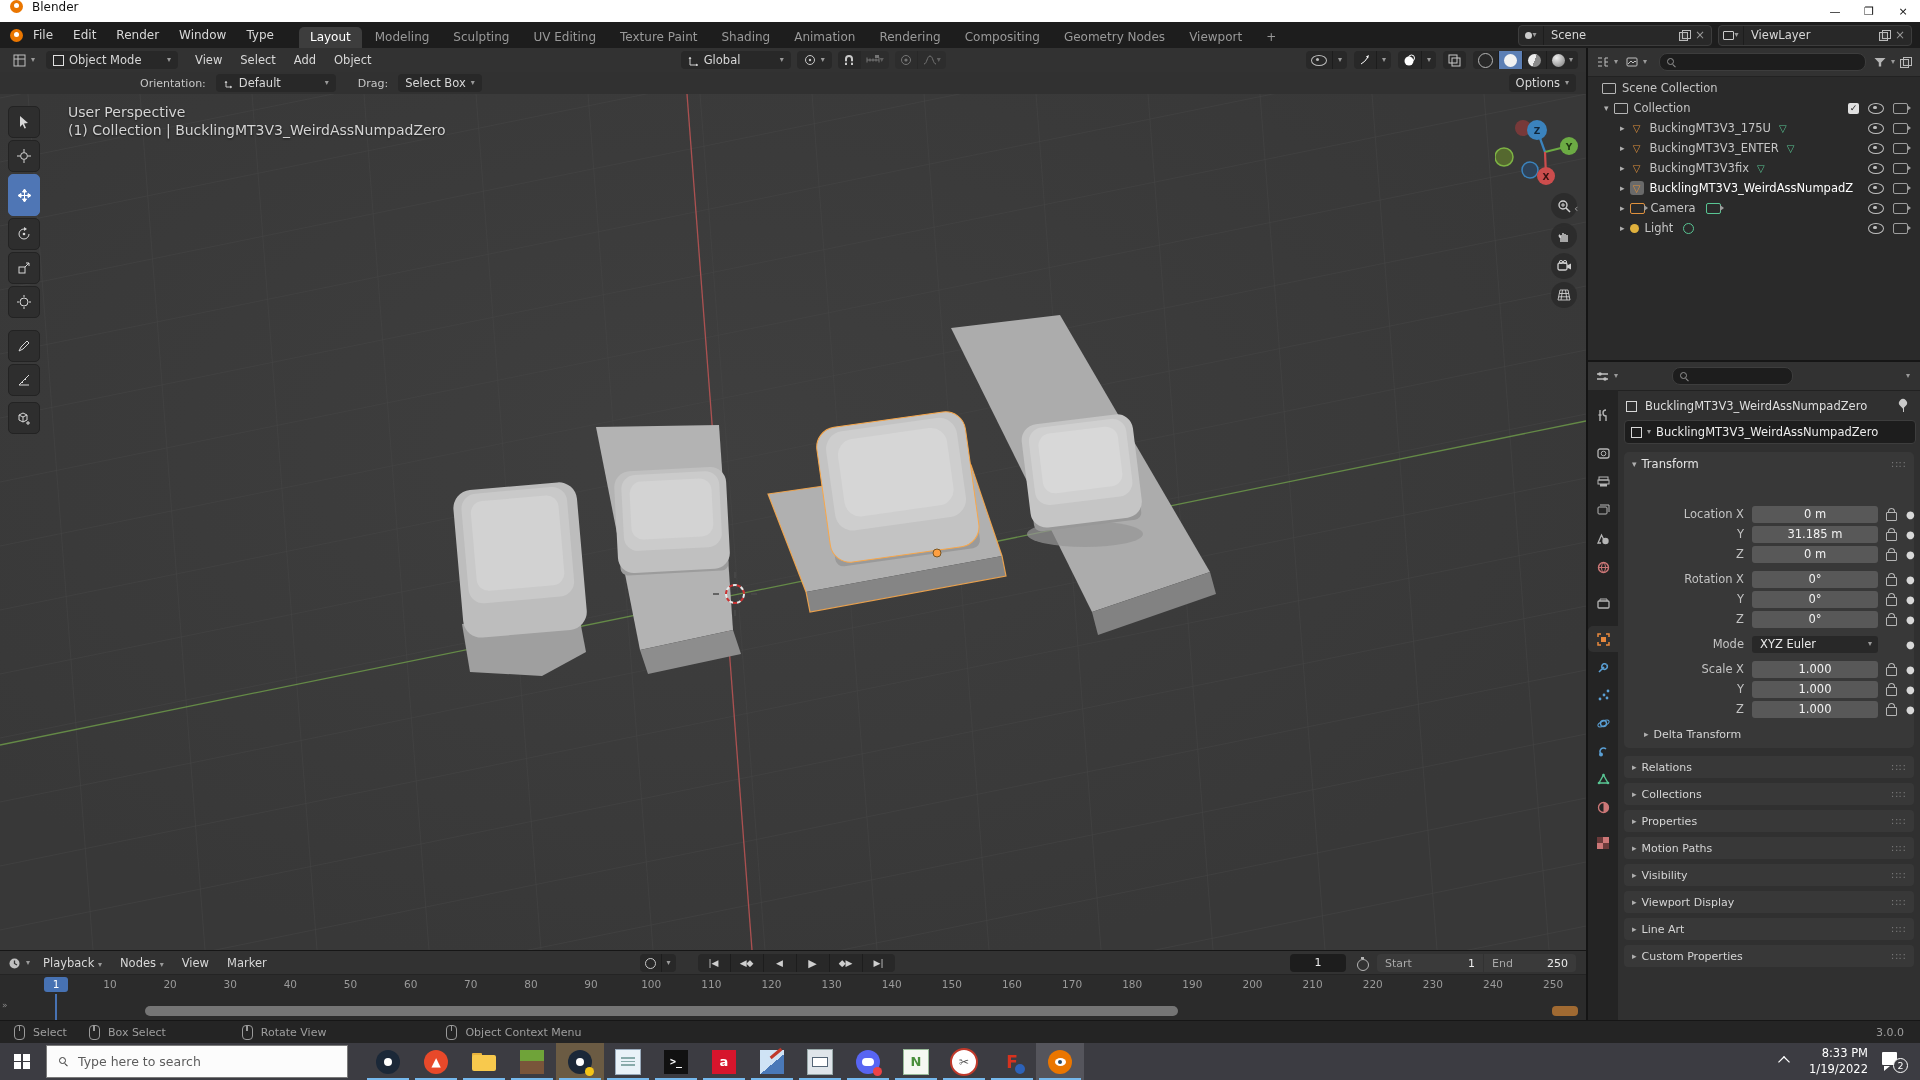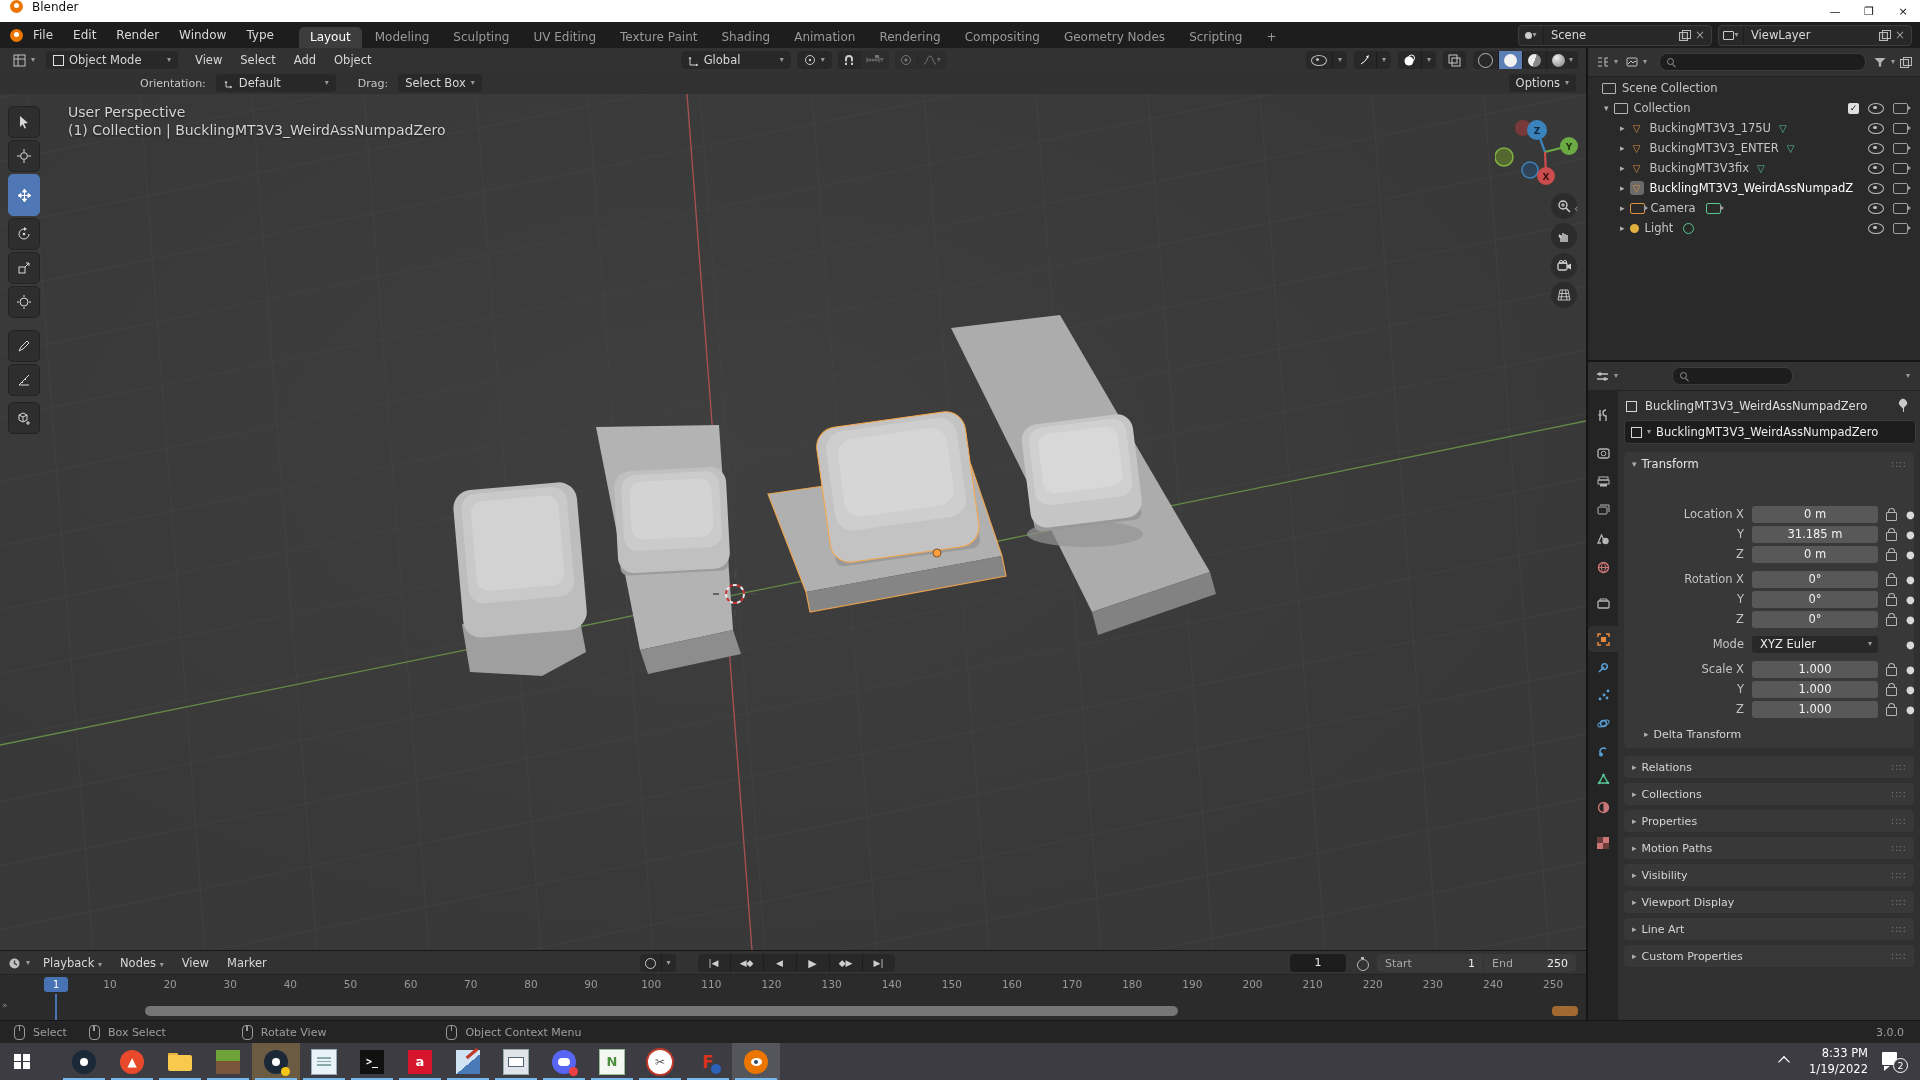--- a/index.html
+++ b/index.html
@@ -124,21 +124,21 @@
     <span class="wstab active">Layout</span>
     <span class="wstab">Modeling</span>
     <span class="wstab">Sculpting</span>
     <span class="wstab">UV Editing</span>
     <span class="wstab">Texture Paint</span>
     <span class="wstab">Shading</span>
     <span class="wstab">Animation</span>
     <span class="wstab">Rendering</span>
     <span class="wstab">Compositing</span>
     <span class="wstab">Geometry Nodes</span>
-    <span class="wstab">Scripting</span>
+    <span class="wstab">Viewport</span>
     <span class="wstab">+</span>
     <span style="flex:1"></span>
     <div class="datablock" style="width:192px">
       <span class="db-ic">
           <span style="width:7px;height:7px;border-radius:50%;background:#ccc;display:inline-block"></span>
           <span class="chev">▾</span>
         </span>
       <span style="flex:1;padding-left:7px">Scene</span>
       <span class="copyic"></span>
       <span class="xic">×</span>
@@ -908,20 +908,24 @@
 
   <div class="abs" id="taskbar">
     <div class="tcell" style="width:44px">
         <span class="winlogo">
           <span></span>
           <span></span>
           <span></span>
           <span></span>
         </span>
       </div>
+    <div class="row" style="width:300px;height:31px;background:#fcfcfc;border:1px solid #7a7a7a;margin-left:2px">
+      <span class="mag" style="margin-left:12px;filter:brightness(0.4)"></span>
+      <span style="margin-left:10px;color:#5c5c5c;font-size:12.5px">Type here to search</span>
+    </div>
     <div class="tcell" style="margin-left:16px">
         <span class="appic circ" style="background:#1b2838">
           <span class="circ" style="width:8px;height:8px;background:#fff"></span>
         </span>
         <span class="ul"></span>
       </div>
     <div class="tcell">
         <span class="appic circ" style="background:#e8492a">
           <span style="color:#fff;font-size:12px">▲</span>
         </span>

